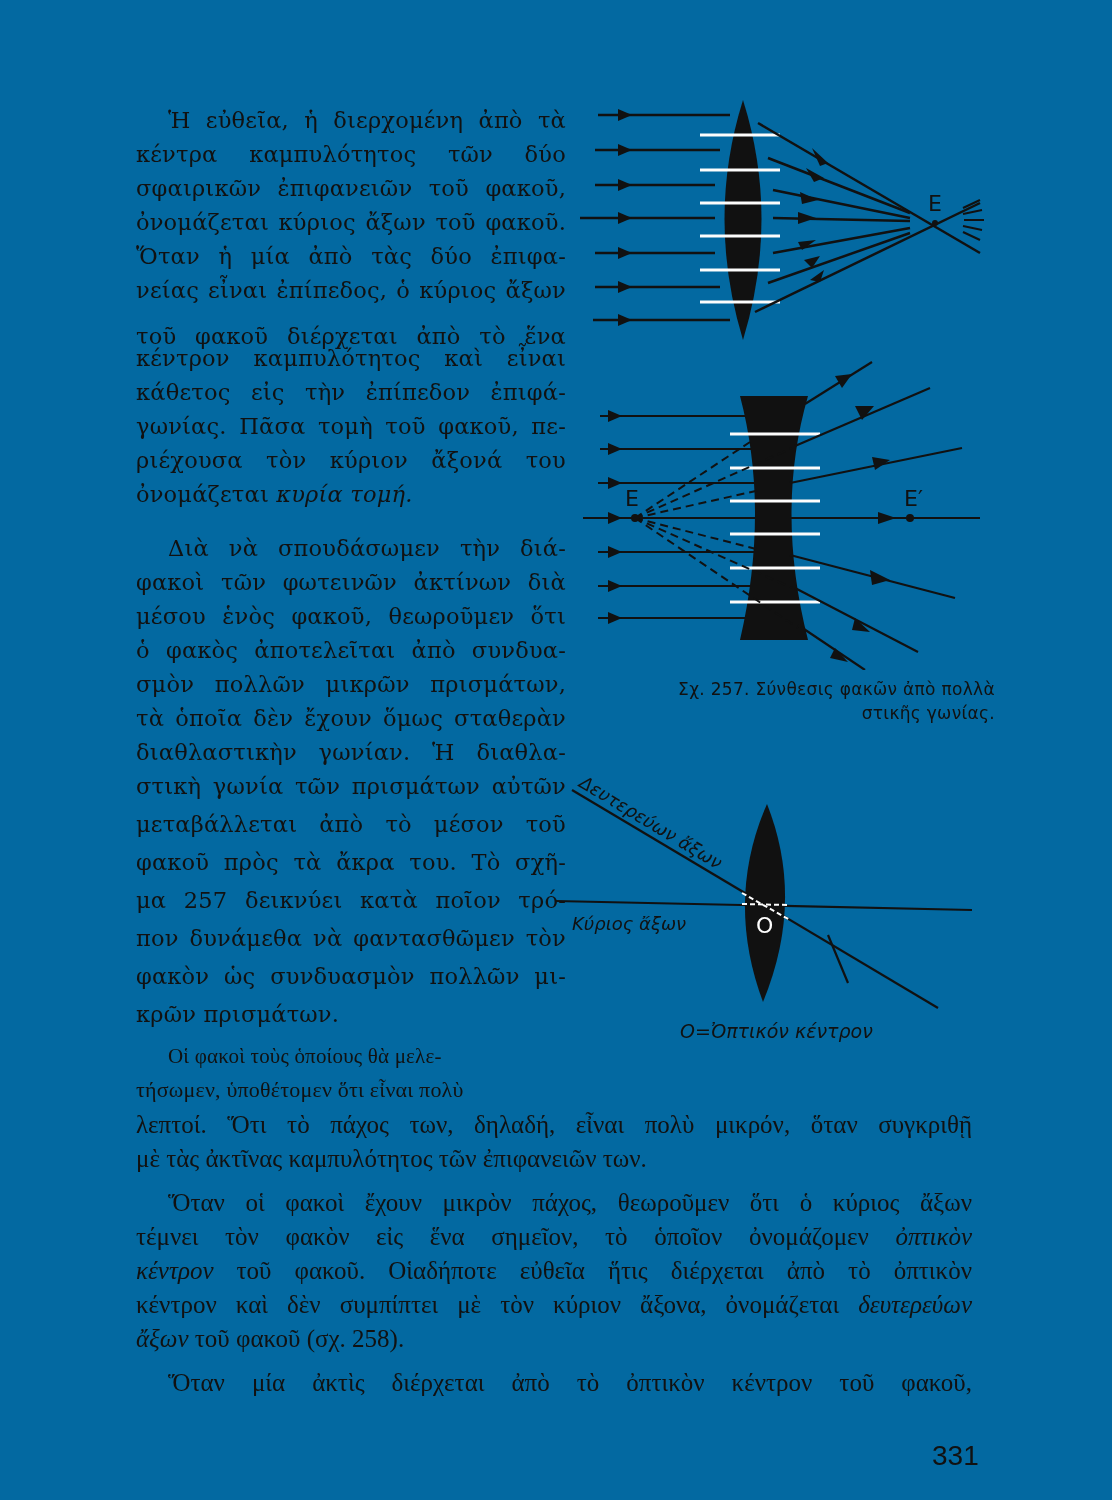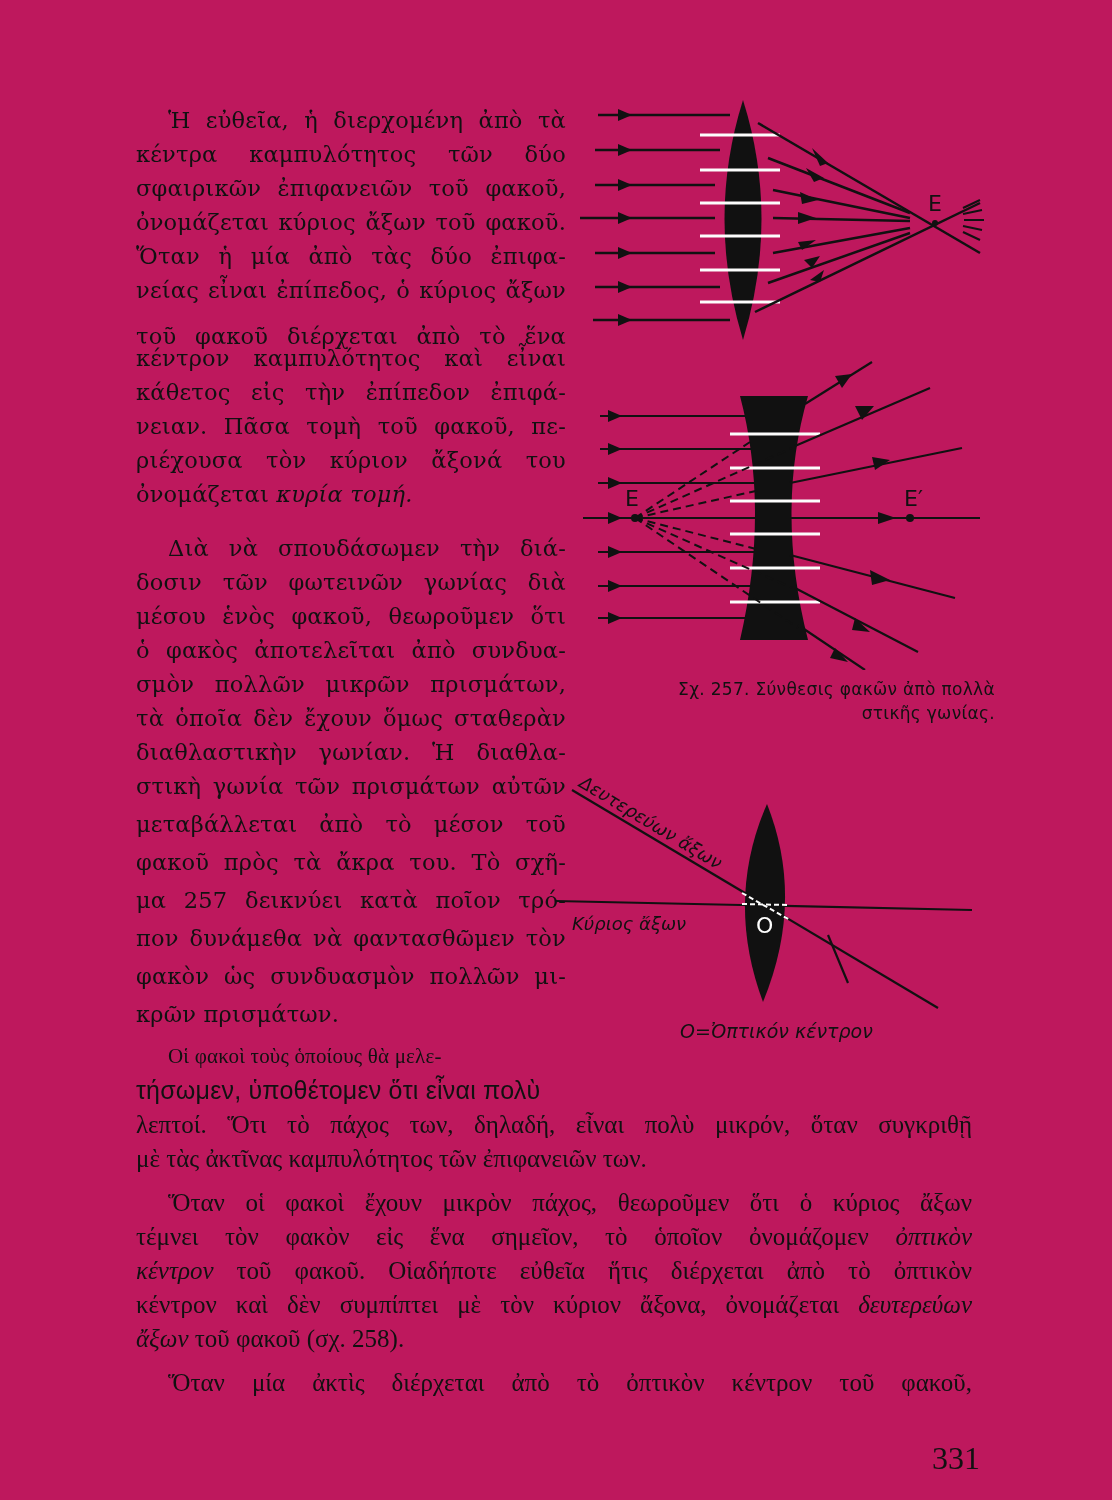--- a/index.html
+++ b/index.html
@@ -1,68 +1,68 @@
 <!DOCTYPE html>
 <html><head>
 <meta charset="utf-8">
 <style>
   html, body { margin:0; padding:0; background:#ffffff; }
   body { width:1112px; height:1500px; position:relative; overflow:hidden;
          font-family:"DejaVu Serif", "Liberation Serif", serif; color:#111; }
-  .page { position:absolute; inset:0; background:#be185d; }
+  .page { position:absolute; inset:0; background:#0369a1; }
   .col-line { position:absolute; left:136px; font-size:22.5px; line-height:32px;
               white-space:nowrap; letter-spacing:0.2px; }
   .col-line.just { width:430px; text-align:justify; text-align-last:justify; }
   .full-line { position:absolute; left:136px; width:836px; font-family:"Liberation Serif", serif;
                font-size:25px; line-height:34px; white-space:nowrap; text-align:justify; text-align-last:justify; }
   .full-line.last { text-align-last:left; }
   .indent { padding-left:32px; box-sizing:border-box; }
   .it { font-style:italic; }
   .caption { position:absolute; font-family:"DejaVu Sans", sans-serif; font-size:17px; line-height:24px;
              text-align:right; letter-spacing:0.3px; }
   .fig { position:absolute; }
-  .pagenum { position:absolute; left:932px; top:1440px; font-family:Liberation Serif, serif; font-size:32px; }
+  .pagenum { position:absolute; left:932px; top:1440px; font-family:Liberation Sans, sans-serif; font-size:28px; }
   .fig-label { font-family:"DejaVu Sans", sans-serif; font-size:22px; fill:#111; }
   .fig-label-it { font-family:"DejaVu Sans", sans-serif; font-style:italic; font-size:18px; fill:#111; }
 </style>
 </head>
 <body>
 
 <div class="page">
 
   <div>
     <div class="col-line just indent" style="top:104px">Ἡ εὐθεῖα, ἡ διερχομένη ἀπὸ τὰ</div>
     <div class="col-line just" style="top:138px">κέντρα καμπυλότητος τῶν δύο</div>
     <div class="col-line just" style="top:172px">σφαιρικῶν ἐπιφανειῶν τοῦ φακοῦ,</div>
     <div class="col-line just" style="top:206px">ὀνομάζεται κύριος ἄξων τοῦ φακοῦ.</div>
     <div class="col-line just" style="top:240px">Ὅταν ἡ μία ἀπὸ τὰς δύο ἐπιφα-</div>
     <div class="col-line just" style="top:274px">νείας εἶναι ἐπίπεδος, ὁ κύριος ἄξων</div>
     <div class="col-line just" style="top:320px">τοῦ φακοῦ διέρχεται ἀπὸ τὸ ἕνα</div>
     <div class="col-line just" style="top:342px">κέντρον καμπυλότητος καὶ εἶναι</div>
     <div class="col-line just" style="top:376px">κάθετος εἰς τὴν ἐπίπεδον ἐπιφά-</div>
-    <div class="col-line just" style="top:410px">νειαν. Πᾶσα τομὴ τοῦ φακοῦ, πε-</div>
+    <div class="col-line just" style="top:410px">γωνίας. Πᾶσα τομὴ τοῦ φακοῦ, πε-</div>
     <div class="col-line just" style="top:444px">ριέχουσα τὸν κύριον ἄξονά του</div>
     <div class="col-line" style="top:478px"><span>ὀνομάζεται </span><span class="it">κυρία τομή.</span></div>
 
     <div class="col-line just indent" style="top:532px">Διὰ νὰ σπουδάσωμεν τὴν διά-</div>
-    <div class="col-line just" style="top:566px">δοσιν τῶν φωτεινῶν γωνίας διὰ</div>
+    <div class="col-line just" style="top:566px">φακοὶ τῶν φωτεινῶν ἀκτίνων διὰ</div>
     <div class="col-line just" style="top:600px">μέσου ἑνὸς φακοῦ, θεωροῦμεν ὅτι</div>
     <div class="col-line just" style="top:634px">ὁ φακὸς ἀποτελεῖται ἀπὸ συνδυα-</div>
     <div class="col-line just" style="top:668px">σμὸν πολλῶν μικρῶν πρισμάτων,</div>
     <div class="col-line just" style="top:702px">τὰ ὁποῖα δὲν ἔχουν ὅμως σταθερὰν</div>
     <div class="col-line just" style="top:736px">διαθλαστικὴν γωνίαν. Ἡ διαθλα-</div>
     <div class="col-line just" style="top:770px">στικὴ γωνία τῶν πρισμάτων αὐτῶν</div>
     <div class="col-line just" style="top:808px">μεταβάλλεται ἀπὸ τὸ μέσον τοῦ</div>
     <div class="col-line just" style="top:846px">φακοῦ πρὸς τὰ ἄκρα του. Τὸ σχῆ-</div>
     <div class="col-line just" style="top:884px">μα 257 δεικνύει κατὰ ποῖον τρό-</div>
     <div class="col-line just" style="top:922px">πον δυνάμεθα νὰ φαντασθῶμεν τὸν</div>
     <div class="col-line just" style="top:960px">φακὸν ὡς συνδυασμὸν πολλῶν μι-</div>
     <div class="col-line" style="top:998px">κρῶν πρισμάτων.</div>
     <div class="col-line indent" style="top:1040px; font-family:Liberation Serif, serif; font-size:21px">Οἱ φακοὶ τοὺς ὁποίους θὰ μελε-</div>
-    <div class="col-line" style="top:1074px; font-family:Liberation Sans, sans-serif; font-size:25px">τήσωμεν, ὑποθέτομεν ὅτι εἶναι πολὺ</div>
+    <div class="col-line" style="top:1074px; font-family:Liberation Serif, serif; font-size:22px">τήσωμεν, ὑποθέτομεν ὅτι εἶναι πολὺ</div>
   </div>
 
   <div>
     <div class="full-line" style="top:1108px">λεπτοί. Ὅτι τὸ πάχος των, δηλαδή, εἶναι πολὺ μικρόν, ὅταν συγκριθῇ</div>
     <div class="full-line last" style="top:1142px">μὲ τὰς ἀκτῖνας καμπυλότητος τῶν ἐπιφανειῶν των.</div>
     <div class="full-line indent" style="top:1186px">Ὅταν οἱ φακοὶ ἔχουν μικρὸν πάχος, θεωροῦμεν ὅτι ὁ κύριος ἄξων</div>
     <div class="full-line" style="top:1220px"><span>τέμνει τὸν φακὸν εἰς ἕνα σημεῖον, τὸ ὁποῖον ὀνομάζομεν </span><span class="it">ὀπτικὸν</span></div>
     <div class="full-line" style="top:1254px"><span class="it">κέντρον</span> <span>τοῦ φακοῦ. Οἱαδήποτε εὐθεῖα ἥτις διέρχεται ἀπὸ τὸ ὀπτικὸν</span></div>
     <div class="full-line" style="top:1288px"><span>κέντρον καὶ δὲν συμπίπτει μὲ τὸν κύριον ἄξονα, ὀνομάζεται </span><span class="it">δευτερεύων</span></div>
     <div class="full-line last" style="top:1322px"><span class="it">ἄξων</span> <span>τοῦ φακοῦ (σχ. 258).</span></div>

